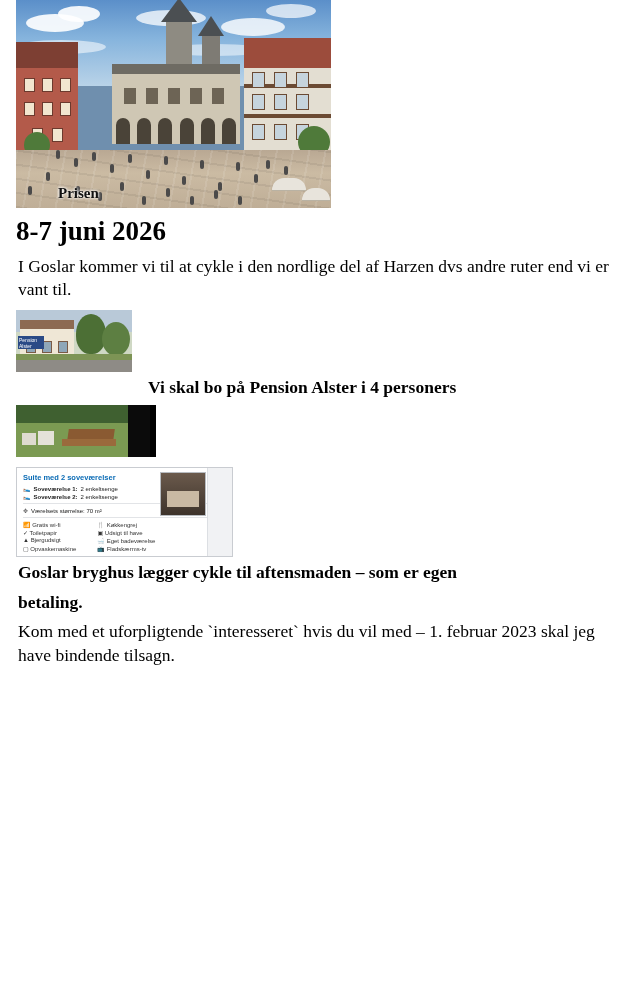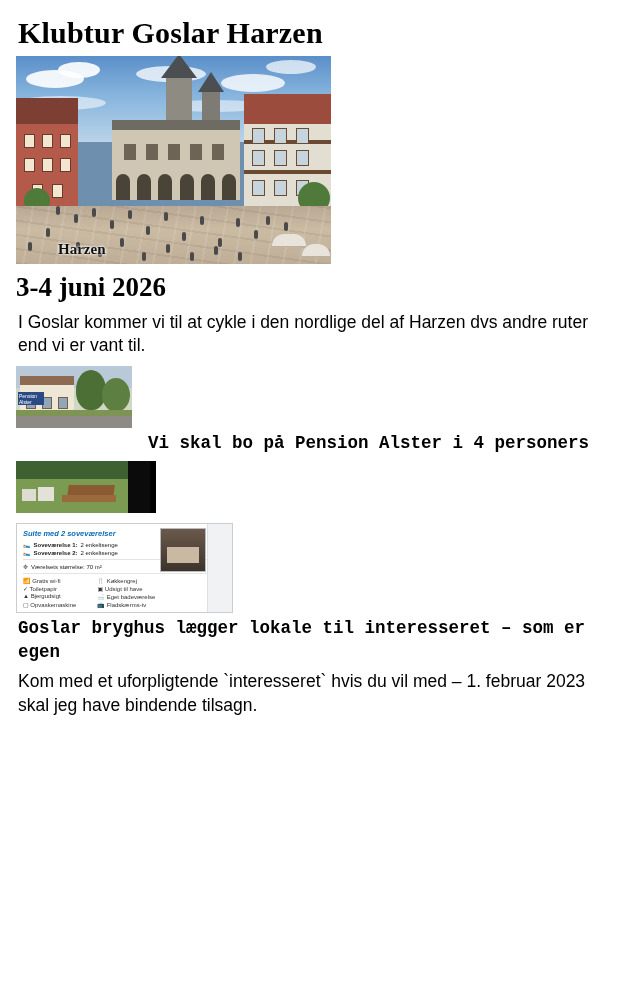--- a/index.html
+++ b/index.html
@@ -28,27 +28,27 @@
     margin: 16px 0 6px 18px;
     letter-spacing: 0.2px;
   }
   .date-heading {
     font-family: "Liberation Serif", serif;
     font-size: 27px;
     font-weight: bold;
     margin: 8px 0 8px 16px;
   }
   p.body-text {
-    font-family: Liberation Sans, sans-serif;
+    font-family: Liberation Serif, serif;
     font-size: 17.5px;
     line-height: 1.34;
     margin: 6px 18px 8px 18px;
   }
   p.body-bold {
-    font-family: Liberation Mono, monospace;
+    font-family: Liberation Serif, serif;
     font-size: 17.5px;
     font-weight: bold;
     line-height: 1.34;
     margin: 4px 18px 6px 18px;
   }
   .indent-bold {
     display: inline-block;
     padding-left: 130px;
   }
 
@@ -222,21 +222,20 @@
     width: 215px; height: 88px;
     margin: 10px 0 0 16px;
     background: #ffffff;
     border: 1px solid #c9ccd1;
     overflow: hidden;
     font-family: "Liberation Sans", sans-serif;
   }
   .rc-title {
     color: #0a6bb5; font-size: 7.5px; font-weight: bold;
     margin: 5px 0 3px 6px;
-    font-style: italic;
   }
   .rc-line {
     font-size: 6px; color: #222; margin: 1px 0 1px 6px;
     display: flex; align-items: center; gap: 3px;
   }
   .rc-line b { font-weight: bold; }
   .rc-glyph { font-size: 6px; color: #555; }
   .rc-sep { height:1px; background:#e2e4e7; margin:3px 6px; }
   .rc-amen {
     display: grid; grid-template-columns: 1fr 1fr; gap: 1px 4px;
@@ -275,21 +274,20 @@
   .b-win { position:absolute; width:22px; height:22px; background:#41566a; border:2px solid #6d4a30;}
   .b-plant { position:absolute; width:18px; height:20px; border-radius:50%; background:#43632f;}
   .b-awning { position:absolute; right:4px; top:26px; width:46px; height:10px; background:#8d2f2b;}
   .b-ground { position:absolute; left:0; bottom:0; width:172px; height:10px; background:#9d9387;}
 </style>
 </head>
 <body>
 
 <div class="page">
 
-  <h1 class="doc-title">Klubtur Goslar Harzen</h1>
 
   
   <div class="img-goslar">
     <div class="sky"></div>
     <div class="cloud c1"></div>
     <div class="cloud c2"></div>
     <div class="cloud c3"></div>
     <div class="cloud c4"></div>
     <div class="cloud c5"></div>
     <div class="cloud c6"></div>
@@ -368,24 +366,24 @@
       <span style="left:150px; top:188px;"></span>
       <span style="left:174px; top:196px;"></span>
       <span style="left:198px; top:190px;"></span>
       <span style="left:222px; top:196px;"></span>
       <span style="left:30px;  top:172px;"></span>
       <span style="left:12px;  top:186px;"></span>
       <span style="left:250px; top:160px;"></span>
       <span style="left:268px; top:166px;"></span>
     </div>
 
-    <div class="img-caption">Harzen</div>
+    <div class="img-caption">Prisen</div>
   </div>
 
-  <h2 class="date-heading">3-4 juni 2026</h2>
+  <h2 class="date-heading">8-7 juni 2026</h2>
 
   <p class="body-text">I Goslar kommer vi til at cykle i den nordlige del af Harzen dvs andre ruter end vi er vant til.</p>
 
   
   <div class="img-pension">
     <div class="p-sky"></div>
     <div class="p-house">
       <div class="pw" style="left:6px;  top:12px;"></div>
       <div class="pw" style="left:22px; top:12px;"></div>
       <div class="pw" style="left:38px; top:12px;"></div>
@@ -446,21 +444,22 @@
       <div><span>▲</span> <span>Bjergudsigt</span></div>
       <div><span>🛁</span> <span>Eget badeværelse</span></div>
       <div><span>▢</span> <span>Opvaskemaskine</span></div>
       <div><span>📺</span> <span>Fladskærms-tv</span></div>
     </div>
 
     <div class="rc-photo"></div>
     <div class="rc-right"></div>
   </div>
 
-  <p class="body-bold">Goslar bryghus lægger lokale til interesseret – som er egen</p>
-
-  
-
+  <p class="body-bold">Goslar bryghus lægger cykle til aftensmaden – som er egen</p>
+
+  
+
+  <p class="body-bold">betaling.</p>
 
 
   <p class="body-text">Kom med et uforpligtende `interesseret` hvis du vil med – 1. februar 2023 skal jeg have bindende tilsagn.</p>
 
 </div>
 
 </body></html>

